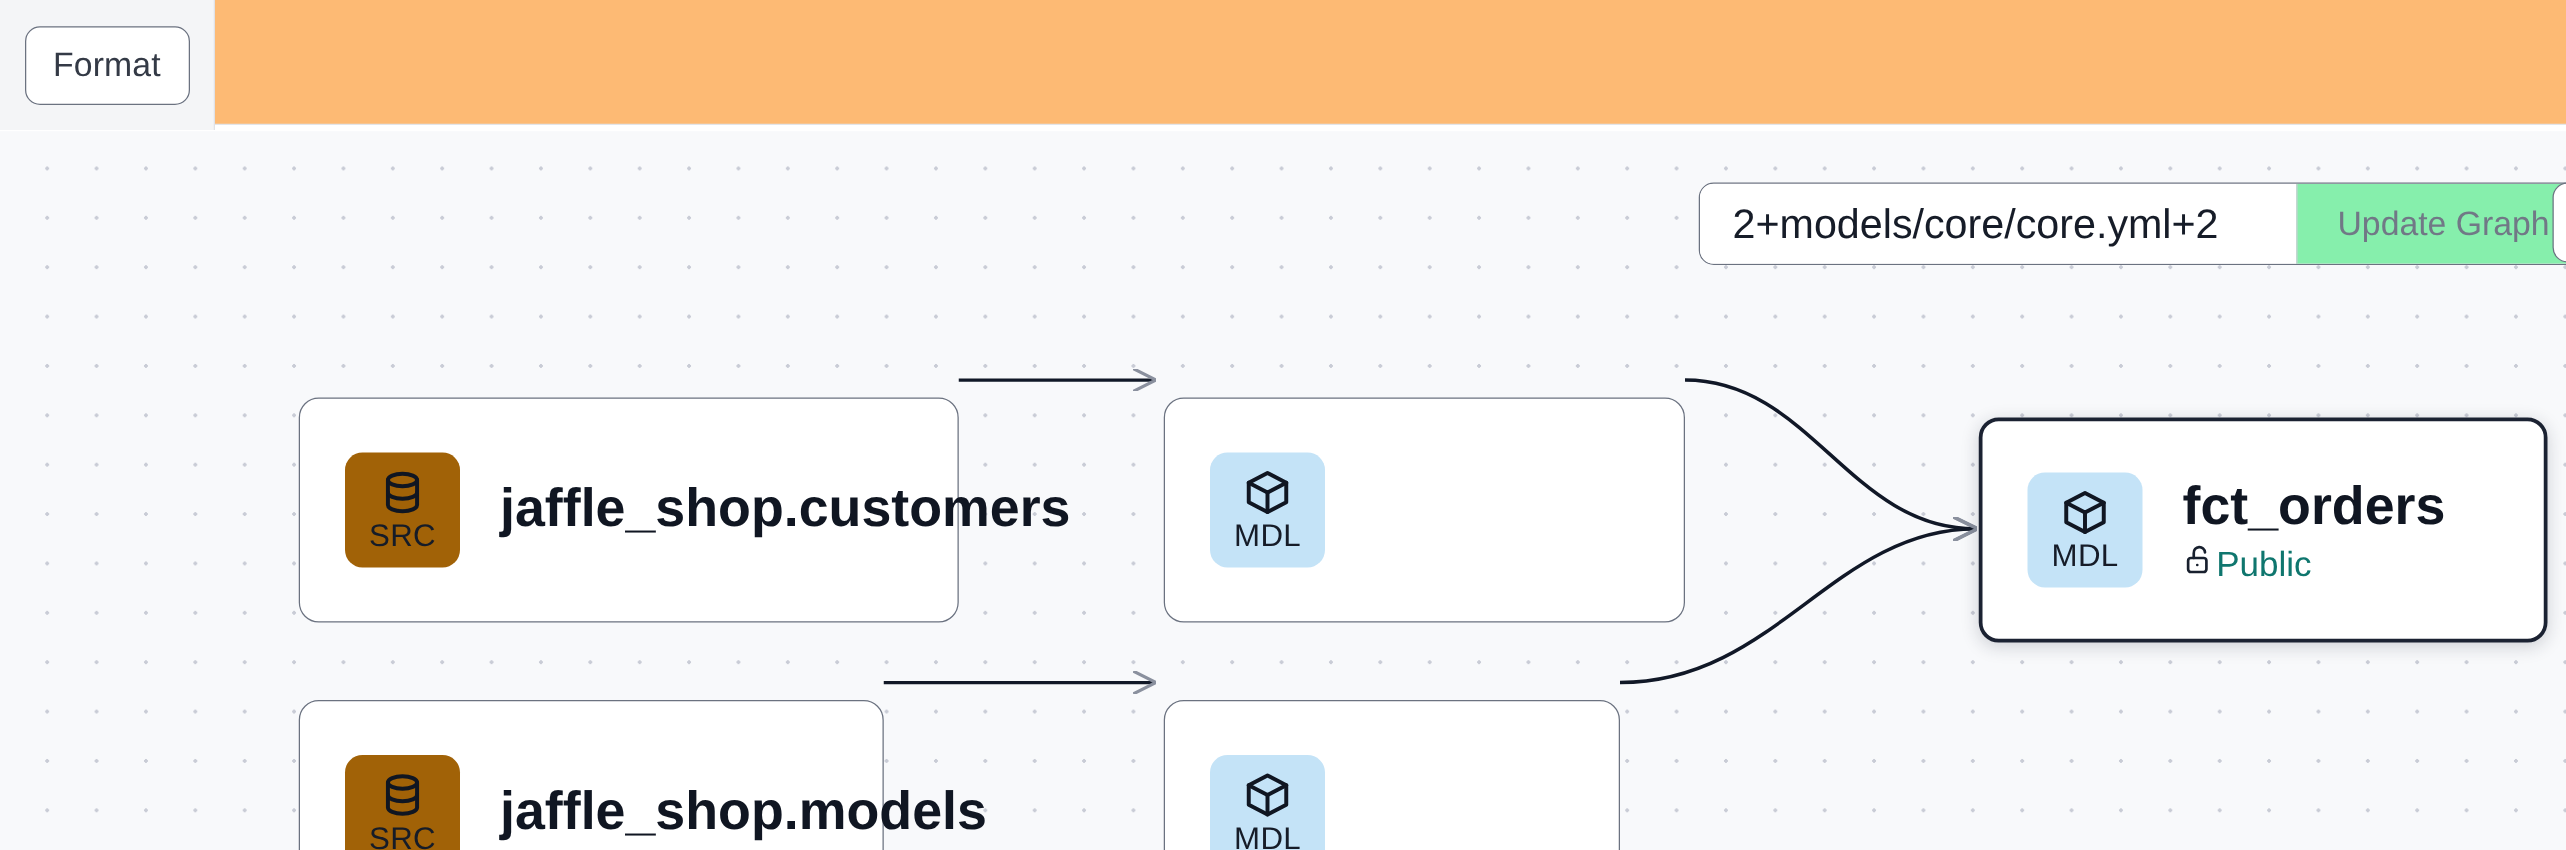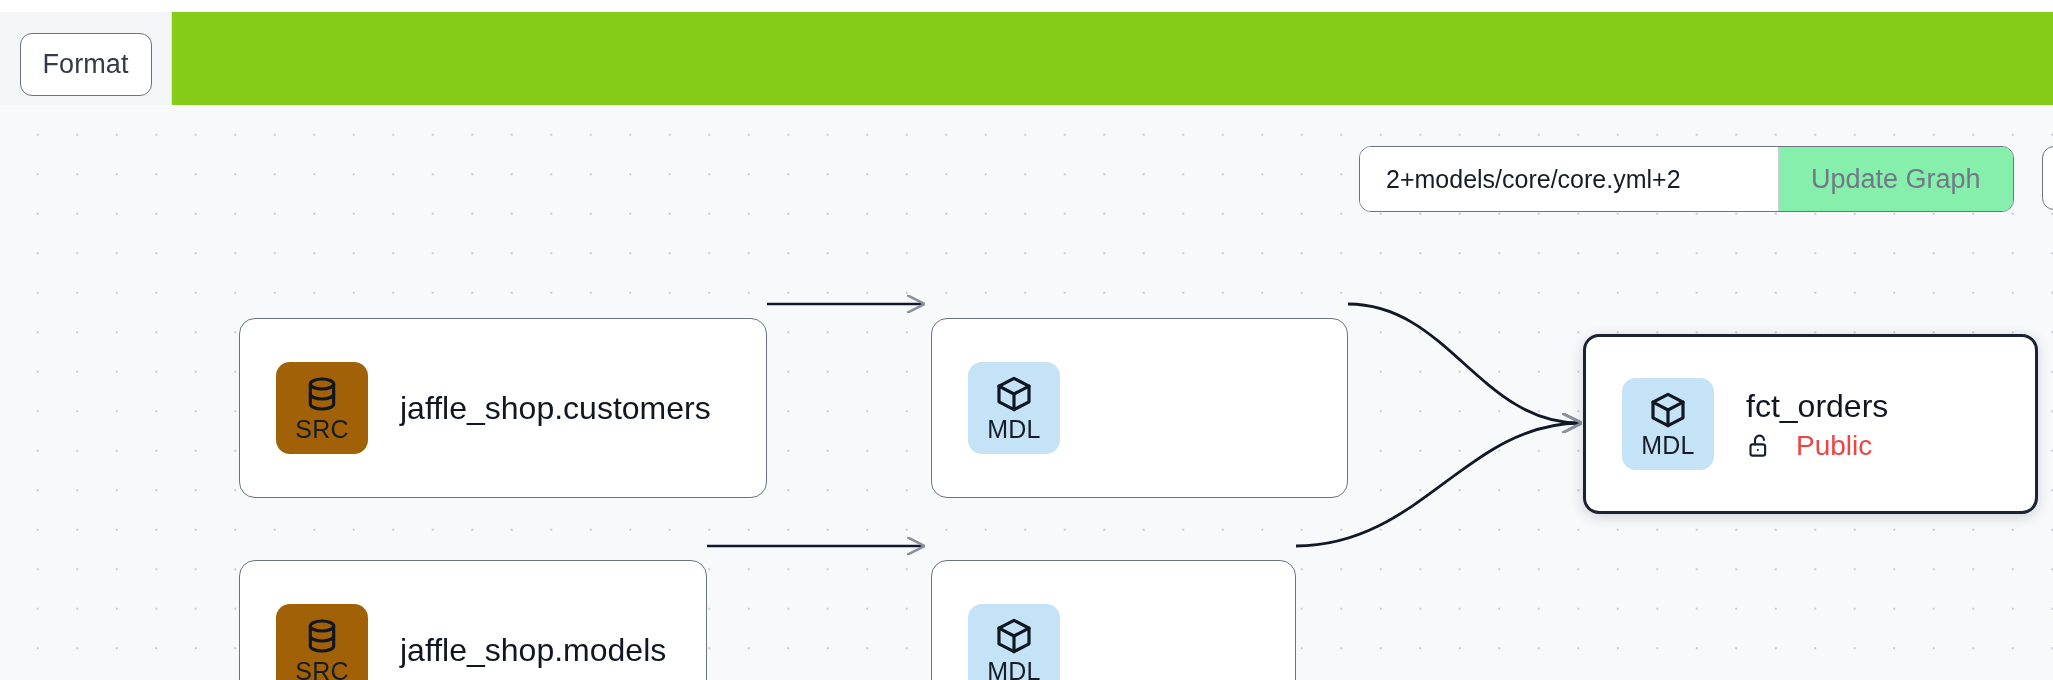--- a/index.html
+++ b/index.html
@@ -17,24 +17,24 @@
     position: relative;
     width: 2053px;
     height: 680px;
     overflow: hidden;
     background: #ffffff;
   }
 
   
   .toolbar {
     position: absolute;
-    top: 12px; left: 0;
+    top: 0; left: 0;
     width: 2053px;
     height: 100px;
-    background: #84cc16;
+    background: #fdba74;
     box-sizing: border-box;
     border-bottom: 1px solid #e3e5e9;
   }
   .toolbar-left {
     position: absolute;
     left: 0; top: 0;
     width: 172px;
     height: 104px;
     background: #f4f5f7;
     border-right: 1px solid #e0e2e7;
@@ -150,52 +150,52 @@
 
   .node-body {
     margin-left: 32px;
     display: flex;
     flex-direction: column;
     justify-content: center;
     gap: 2px;
     min-width: 0;
   }
   .node-title {
-    font-size: 32px;
+    font-size: 43px;
     color: #101622;
     white-space: nowrap;
     line-height: 1.25;
+    font-weight: bold;
   }
   .node-meta {
     display: flex;
-    align-items: center;
-    gap: 23px;
+    gap: 0;
     font-size: 28px;
-    color: #ef4444;
+    color: #0f766e;
     line-height: 1.25;
   }
   .node-meta svg { display: block; flex: 0 0 auto; }
 
   
   .graph-controls {
     position: absolute;
     display: flex;
     align-items: stretch;
     background: #ffffff;
     border: 1.6px solid #6b7280;
     border-radius: 12px;
     overflow: hidden;
     height: 64px;
   }
   .graph-selector-input {
     display: flex;
     align-items: center;
     padding: 0 26px;
     font-family: "Liberation Sans", sans-serif;
-    font-size: 25px;
+    font-size: 33px;
     color: #161c28;
     background: #ffffff;
     border: none;
     outline: none;
     height: 100%;
     box-sizing: border-box;
     min-width: 418px;
   }
   .update-graph-button {
     display: flex;

